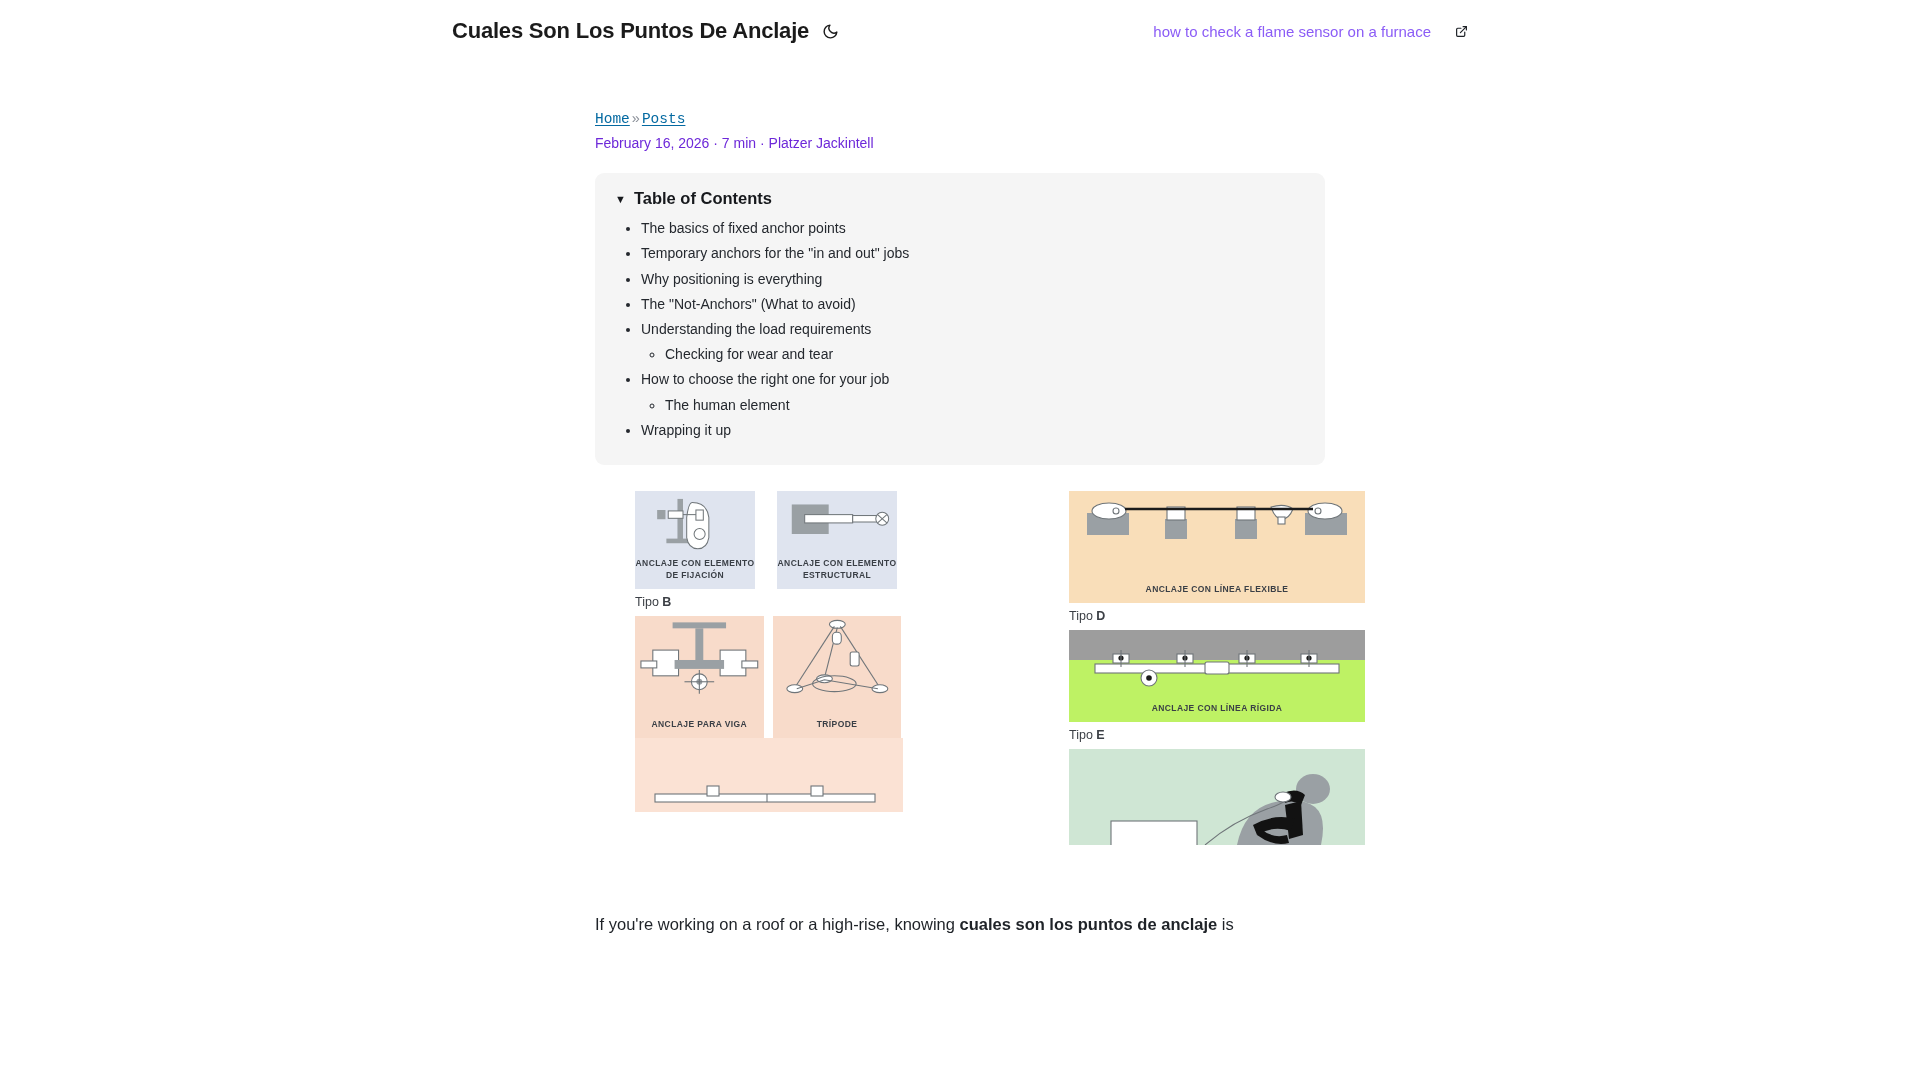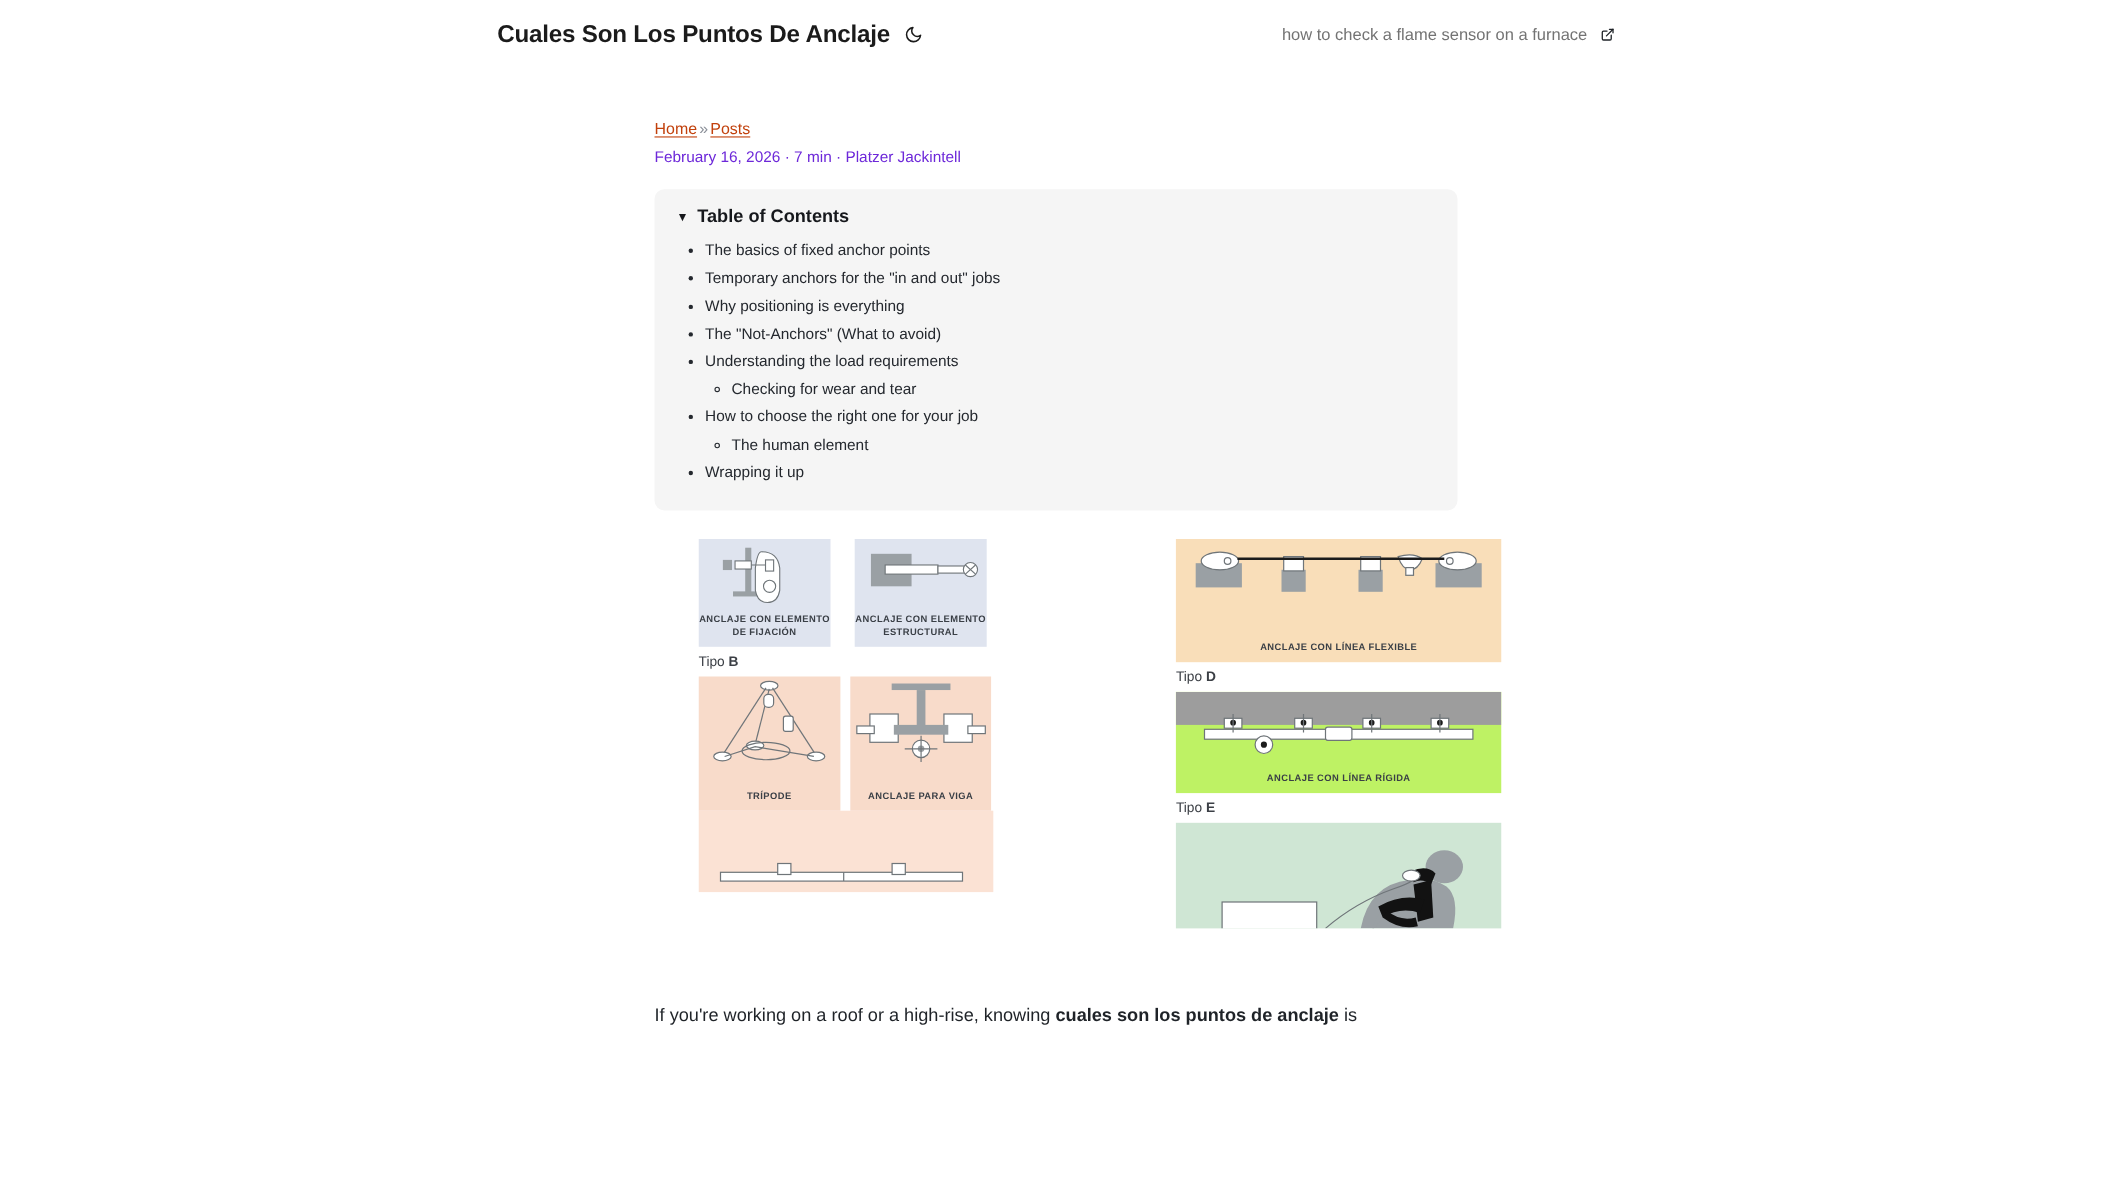--- a/index.html
+++ b/index.html
@@ -46,23 +46,23 @@
     display: inline-flex;
     align-items: center;
     justify-content: center;
     width: 22px; height: 22px;
     color: #1b1b1b;
     cursor: pointer;
   }
   .header-link {
     display: inline-flex;
     align-items: center;
-    gap: 12px;
+    gap: 24px;
     font-size: 15px;
-    color: #737373;
+    color: #8b5cf6;
     text-decoration: none;
     white-space: nowrap;
     text-align: center;
   }
   .ext-icon { display: inline-flex; align-items: center; color: #1f2328; }
 
   
   .page {
     width: 100%;
     display: flex;
@@ -73,24 +73,25 @@
     margin-top: 52px;
   }
 
   .breadcrumb {
     font-size: 14.5px;
     color: #4b5159;
     margin-bottom: 6px;
     line-height: 1.4;
   }
   .breadcrumb a {
-    color: #c2410c;
+    color: #0369a1;
     text-decoration: underline;
     text-underline-offset: 2px;
     text-decoration-thickness: 1px;
+    font-family: Liberation Mono, monospace;
   }
   .breadcrumb .sep { color: #8b9099; padding: 0 2px; }
 
   .post-title {
     font-size: 37px;
     line-height: 1.08;
     font-weight: 700;
     letter-spacing: -0.8px;
     margin: 4px 0 10px 0;
     color: #16181c;
@@ -311,49 +312,49 @@
             <div class="panel empty"></div>
           </div>
 
           <div class="tipo">
             Tipo <b>B</b>
           </div>
 
           <div class="row-mid">
             <div class="panel bg-peach">
               <svg width="100%" height="86" viewBox="0 0 130 86">
+                <rect class="solid" x="38" y="6" width="54" height="6"></rect>
+                <rect class="solid" x="61" y="12" width="8" height="34"></rect>
+                <rect class="lnw" x="18" y="34" width="26" height="26"></rect>
+                <rect class="lnw" x="86" y="34" width="26" height="26"></rect>
+                <rect class="solid" x="40" y="44" width="50" height="9"></rect>
+                <rect class="lnw" x="6" y="45" width="16" height="7"></rect>
+                <rect class="lnw" x="108" y="45" width="16" height="7"></rect>
+                <circle class="lnw" cx="65" cy="66" r="8"></circle>
+                <circle class="solid" cx="65" cy="66" r="3"></circle>
+                <line class="ln" x1="50" y1="66" x2="80" y2="66"></line>
+                <line class="ln" x1="65" y1="54" x2="65" y2="78"></line>
+              </svg>
+              <div class="panel-label">ANCLAJE PARA VIGA</div>
+            </div>
+            <div class="panel bg-peach">
+              <svg width="100%" height="86" viewBox="0 0 130 86">
                 <ellipse class="lnw" cx="65" cy="8" rx="8" ry="4"></ellipse>
                 <path class="ln" d="M62 10 L22 72"></path>
                 <path class="ln" d="M68 10 L108 72"></path>
                 <path class="ln" d="M65 11 L52 62"></path>
                 <ellipse class="lnw" cx="22" cy="73" rx="8" ry="4"></ellipse>
                 <ellipse class="lnw" cx="108" cy="73" rx="8" ry="4"></ellipse>
                 <ellipse class="lnw" cx="52" cy="63" rx="8" ry="4"></ellipse>
                 <path class="ln" d="M24 73 L52 64 L106 73"></path>
                 <ellipse class="ln" cx="62" cy="68" rx="22" ry="8"></ellipse>
                 <rect class="lnw" x="60" y="16" width="9" height="12" rx="4"></rect>
                 <rect class="lnw" x="78" y="36" width="9" height="14" rx="2"></rect>
               </svg>
               <div class="panel-label">TRÍPODE</div>
-            </div>
-            <div class="panel bg-peach">
-              <svg width="100%" height="86" viewBox="0 0 130 86">
-                <rect class="solid" x="38" y="6" width="54" height="6"></rect>
-                <rect class="solid" x="61" y="12" width="8" height="34"></rect>
-                <rect class="lnw" x="18" y="34" width="26" height="26"></rect>
-                <rect class="lnw" x="86" y="34" width="26" height="26"></rect>
-                <rect class="solid" x="40" y="44" width="50" height="9"></rect>
-                <rect class="lnw" x="6" y="45" width="16" height="7"></rect>
-                <rect class="lnw" x="108" y="45" width="16" height="7"></rect>
-                <circle class="lnw" cx="65" cy="66" r="8"></circle>
-                <circle class="solid" cx="65" cy="66" r="3"></circle>
-                <line class="ln" x1="50" y1="66" x2="80" y2="66"></line>
-                <line class="ln" x1="65" y1="54" x2="65" y2="78"></line>
-              </svg>
-              <div class="panel-label">ANCLAJE PARA VIGA</div>
             </div>
           </div>
 
           <div class="row-bot bg-peach-lite">
             <svg width="100%" height="74" viewBox="0 0 268 74">
               <rect class="lnw" x="20" y="56" width="220" height="8"></rect>
               <rect class="lnw" x="72" y="48" width="12" height="10"></rect>
               <rect class="lnw" x="176" y="48" width="12" height="10"></rect>
               <line class="ln" x1="132" y1="56" x2="132" y2="64"></line>
             </svg>

